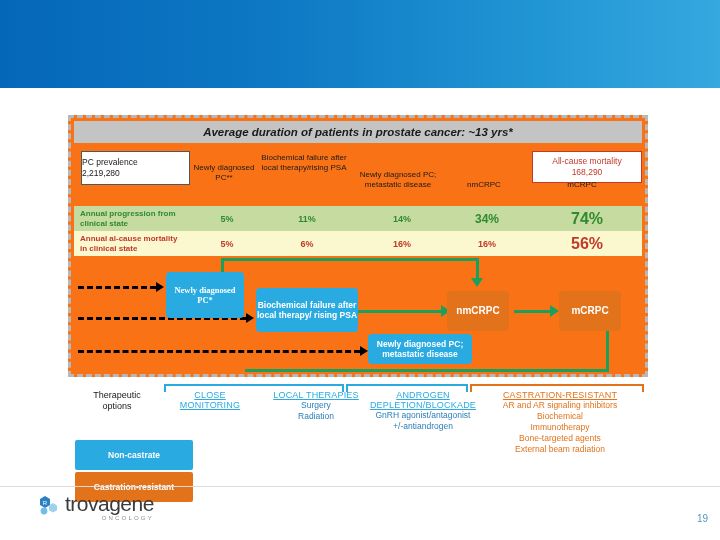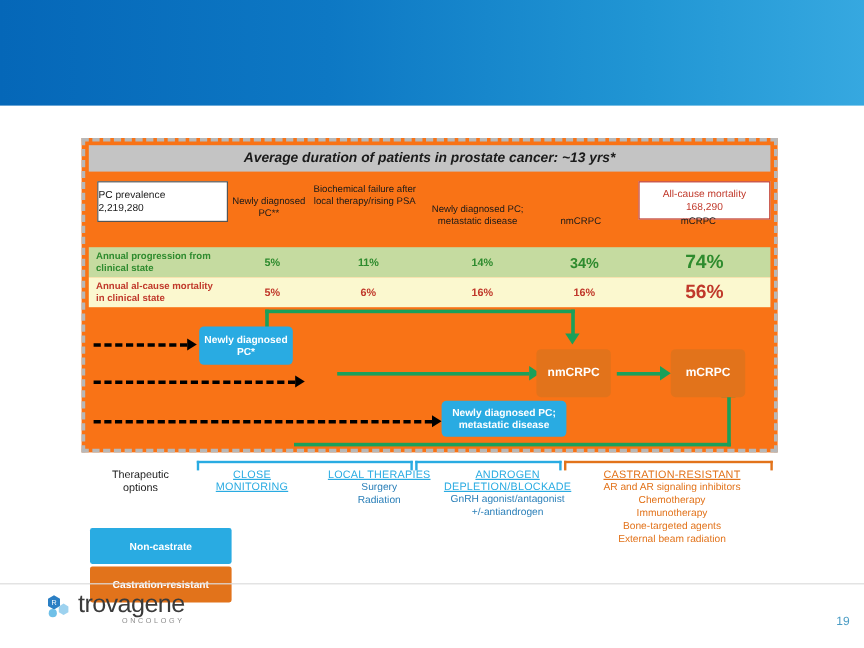--- a/index.html
+++ b/index.html
@@ -214,22 +214,23 @@
     <div class="gline" style="left:207px;top:54px;width:160px;height:3px;"></div>
     <div class="ghead-right" style="left:367px;top:49px;"></div>
 
     <div class="gline" style="left:440px;top:54px;width:36px;height:3px;"></div>
     <div class="ghead-right" style="left:476px;top:49px;"></div>
 
     <div class="gline" style="left:171px;top:113px;width:364px;height:3px;"></div>
     <div class="gline" style="left:532px;top:74px;width:3px;height:42px;"></div>
     <div class="ghead-up" style="left:527px;top:66px;"></div>
 
-    <div class="node blue" style="left:92px;top:16px;width:78px;height:32px;">Newly diagnosed PC*</div>
-
+    <div class="node blue" style="left:92px;top:16px;width:78px;height:46px;font-family:Liberation Serif, serif;">Newly diagnosed PC*</div>
+
+    <div class="node blue" style="left:182px;top:32px;width:102px;height:44px;">Biochemical failure after local therapy/ rising PSA</div>
 
     <div class="node blue" style="left:294px;top:78px;width:104px;height:30px;">Newly diagnosed PC; metastatic disease</div>
 
     <div class="node orange" style="left:373px;top:35px;width:62px;height:40px;font-size:10px;">nmCRPC</div>
 
     <div class="node orange" style="left:485px;top:35px;width:62px;height:40px;font-size:10px;">mCRPC</div>
   </div>
 </div>
 
 <div class="ther">
@@ -252,21 +253,21 @@
 
   <div class="ther-col c-blue" style="left:300px;top:12px;width:110px;">
     <div class="head">ANDROGEN DEPLETION/BLOCKADE</div>
     <div class="item">GnRH agonist/antagonist</div>
     <div class="item">+/-antiandrogen</div>
   </div>
 
   <div class="ther-col c-orange" style="left:412px;top:12px;width:160px;">
     <div class="head">CASTRATION-RESISTANT</div>
     <div class="item">AR and AR signaling inhibitors</div>
-    <div class="item">Chemotherapy</div>
+    <div class="item">Biochemical</div>
     <div class="item">Immunotherapy</div>
     <div class="item">Bone-targeted agents</div>
     <div class="item">External beam radiation</div>
   </div>
 </div>
 
 <div class="legend">
   <div class="lg-blue">Non-castrate</div>
   <div class="lg-orange">Castration-resistant</div>
 </div>

